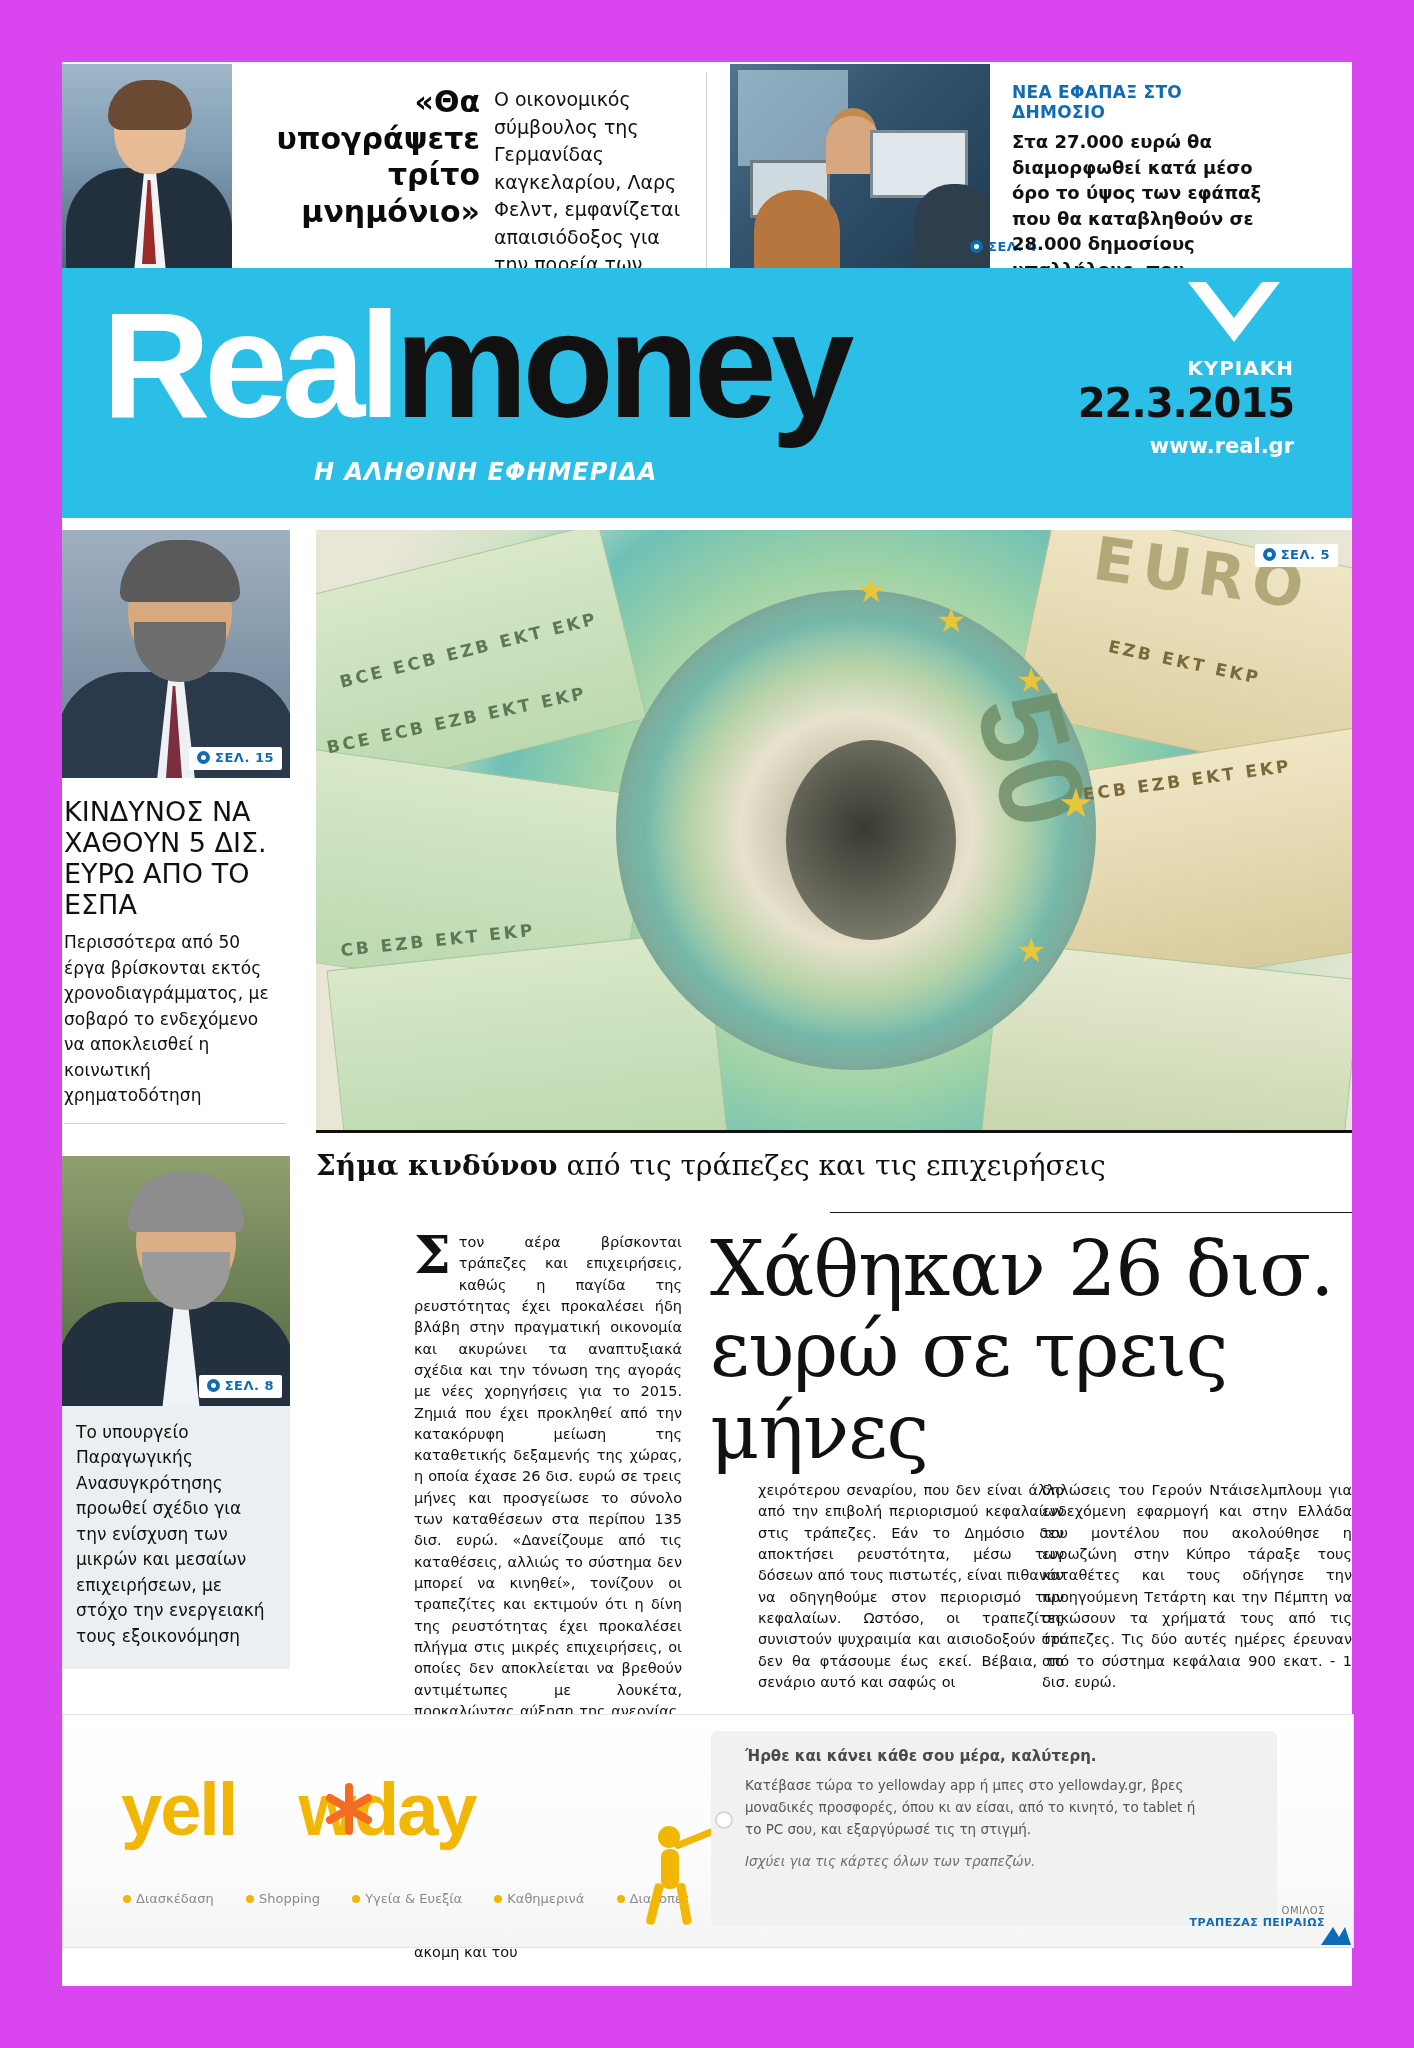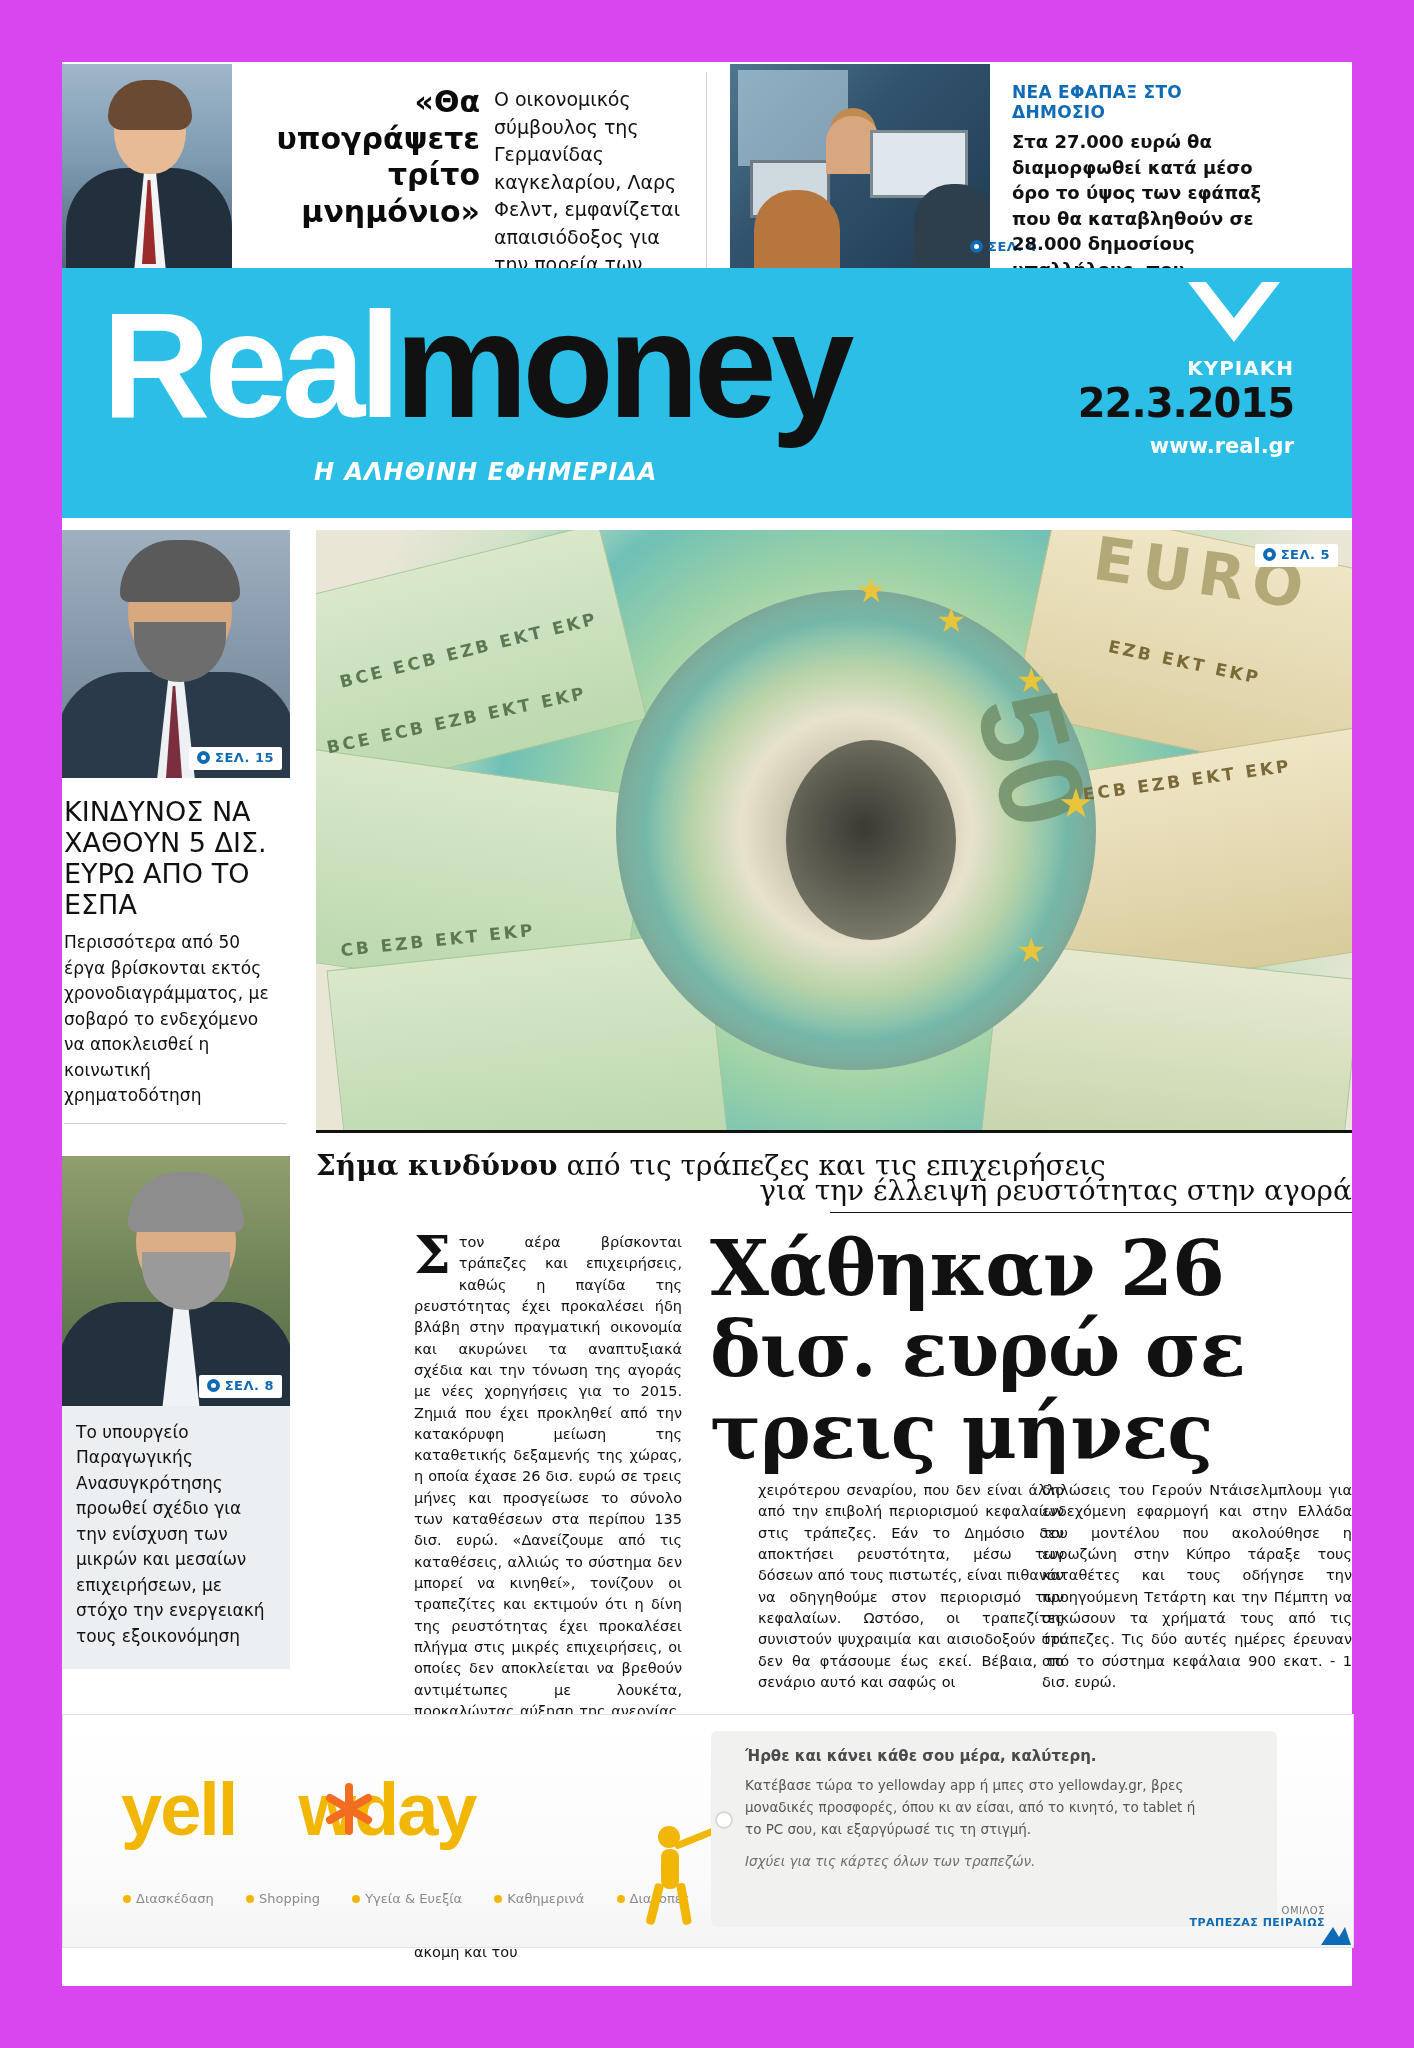--- a/index.html
+++ b/index.html
@@ -119,21 +119,21 @@
   .capbar .cap b{font-weight:bold;}
   .capbar2{position:absolute;left:254px;top:1112px;width:1036px;text-align:right;
     font-family:"DejaVu Serif", serif;font-size:28px;color:#111;}
   .capline{position:absolute;left:768px;top:1150px;width:522px;height:1px;background:#111;}
 
   
   .art{position:absolute;left:352px;top:1170px;width:938px;}
   .art-col1{position:absolute;left:0;top:0;width:268px;font-size:14.5px;line-height:1.47;text-align:justify;color:#111;}
   .art-col1 p{margin:0 0 7px;}
   .dropcap{float:left;font-family:"DejaVu Serif",serif;font-size:52px;line-height:42px;font-weight:bold;padding:2px 8px 0 0;color:#111;}
-  .headline{position:absolute;left:296px;top:-4px;width:642px;font-family:"DejaVu Serif", serif;font-weight:bold;
+  .headline{position:absolute;left:296px;top:-4px;width:642px;font-family:"DejaVu Serif", serif;font-weight:normal;
     font-size:76px;line-height:1.07;color:#111;letter-spacing:-1px;}
   .art-b{position:absolute;top:248px;font-size:14.5px;line-height:1.47;text-align:justify;color:#111;}
   .art-col2{left:296px;width:306px;margin-left:48px;}
   .art-col3{left:628px;width:310px;}
   .art-b p{margin:0 0 7px;}
 
   
   .ad{position:absolute;left:0;top:1652px;width:1290px;height:232px;background:#ffffff;border:1px solid #e2e2e2;overflow:hidden;}
   .ad-bg{position:absolute;inset:0;background:linear-gradient(180deg,#ffffff 0%,#fbfbfb 70%,#f4f4f4 100%);}
   .ad-logo{position:absolute;left:52px;top:52px;font-family:"Liberation Sans",sans-serif;font-weight:bold;font-size:74px;color:#f2b705;letter-spacing:-2px;margin-left:6px;}
@@ -290,21 +290,20 @@
         <span>ΣΕΛ. 5</span>
       </span>
     </span>
   </div>
 
   <div class="capbar">
     <div class="cap">
       <b>Σήμα κινδύνου</b><span> από τις τράπεζες και τις επιχειρήσεις</span>
     </div>
   </div>
-  <div class="capbar2">για την έλλειψη ρευστότητας στην αγορά</div>
   <div class="capline"></div>
 
   <div class="art">
     <div class="headline">Χάθηκαν 26 δισ. ευρώ σε τρεις μήνες</div>
     <div class="art-col1">
       <p><span class="dropcap">Σ</span><span>τον αέρα βρίσκονται τράπεζες και επιχειρήσεις, καθώς η παγίδα της ρευστότητας έχει προκαλέσει ήδη βλάβη στην πραγματική οικονομία και ακυρώνει τα αναπτυξιακά σχέδια και την τόνωση της αγοράς με νέες χορηγήσεις για το 2015. Ζημιά που έχει προκληθεί από την κατακόρυφη μείωση της καταθετικής δεξαμενής της χώρας, η οποία έχασε 26 δισ. ευρώ σε τρεις μήνες και προσγείωσε το σύνολο των καταθέσεων στα περίπου 135 δισ. ευρώ. «Δανείζουμε από τις καταθέσεις, αλλιώς το σύστημα δεν μπορεί να κινηθεί», τονίζουν οι τραπεζίτες και εκτιμούν ότι η δίνη της ρευστότητας έχει προκαλέσει πλήγμα στις μικρές επιχειρήσεις, οι οποίες δεν αποκλείεται να βρεθούν αντιμέτωπες με λουκέτα, προκαλώντας αύξηση της ανεργίας. Στο κοκτέιλ έρχεται να προστεθεί και η νέα γενιά «κόκκινων» δανείων ύψους 2 δισ. ευρώ, τα οποία αφορούν στεγαστικά και δημιουργήθηκαν το πρώτο δίμηνο του 2015.</span></p>
       <p>Και ενώ ο χρόνος τελειώνει εξαιτίας της ρευστότητας, στο παρασκήνιο εντός και εκτός συνόρων υπάρχει ήδη επεξεργασία ακόμη και του</p>
     </div>
     <div class="art-b art-col2">
       <p>χειρότερου σεναρίου, που δεν είναι άλλο από την επιβολή περιορισμού κεφαλαίων στις τράπεζες. Εάν το Δημόσιο δεν αποκτήσει ρευστότητα, μέσω των δόσεων από τους πιστωτές, είναι πιθανόν να οδηγηθούμε στον περιορισμό των κεφαλαίων. Ωστόσο, οι τραπεζίτες συνιστούν ψυχραιμία και αισιοδοξούν ότι δεν θα φτάσουμε έως εκεί. Βέβαια, το σενάριο αυτό και σαφώς οι</p>

